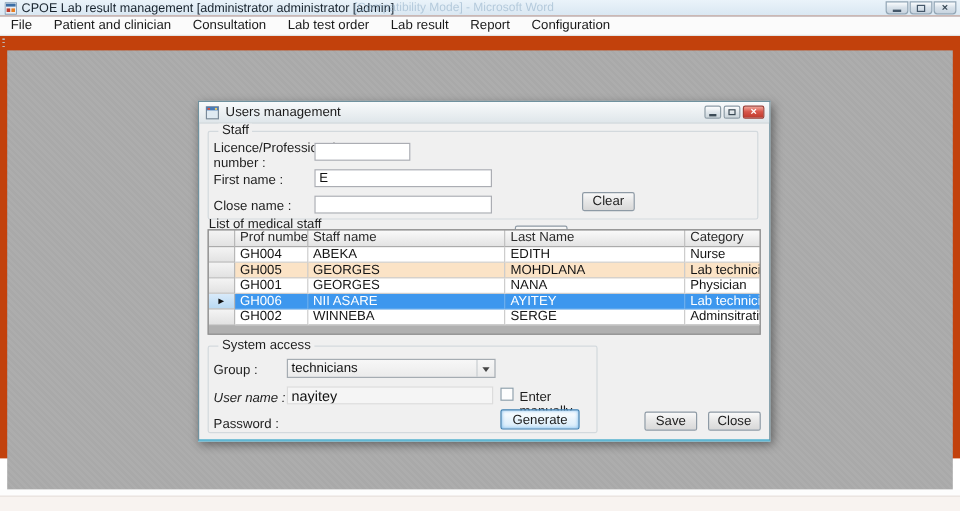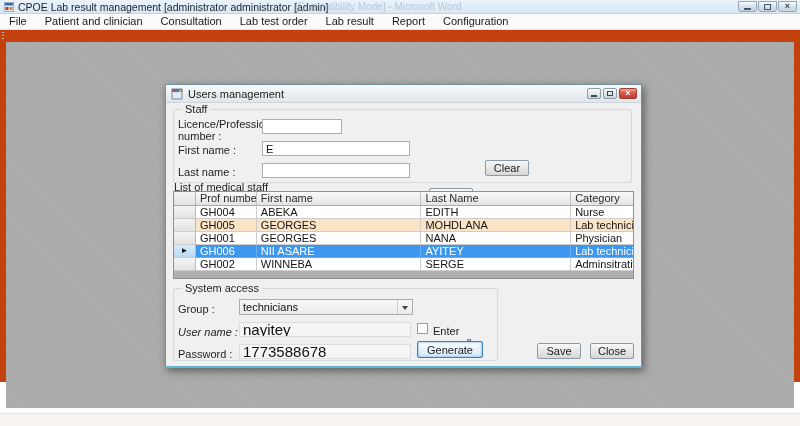--- a/index.html
+++ b/index.html
@@ -53,21 +53,21 @@
   .dlgbtn .glyph-min { width:6px; height:2px; background:#3c4b56; margin-top:4px; }
   .dlgbtn .glyph-max { width:6px; height:5px; border-color:#3c4b56; }
   .dlgbtn.close span { font-size:9px; line-height:9px; font-weight:bold; color:#fff; }
 
   .groupbox { border:1px solid #d3d9dd; border-radius:2px; }
   .gb-label { position:absolute; top:-7px; left:8px; background:#f0f0f0; padding:0 3px;
     font-size:11px; color:#1e1e1e; line-height:13px; }
   .lbl { font-size:11px; color:#1e1e1e; line-height:12px; }
   .textbox { background:#ffffff; border:1px solid #abadb3; font-size:11px; color:#111;
     padding:1px 3px; line-height:12px; }
-  .flatbox { background:#f5f5f5; border:1px solid #dcdcdc; font-size:15px; color:#111;
+  .flatbox { background:#f5f5f5; border:1px solid #dcdcdc; font-size:12px; color:#111;
     padding:1px 3px; line-height:12px; }
   .btn { border:1px solid #8e9aa5; border-radius:2px; font-size:11px; color:#1c1c1c;
     background:linear-gradient(#f9f9f9,#e7e7e7 48%,#d8d8d8);
     display:flex; align-items:center; justify-content:center; }
   .btn-focus { border:1px solid #3c7fb1;
     background:linear-gradient(#ffffff,#e9f4fc 48%,#d8ecfa);
     box-shadow:inset 0 0 3px rgba(90,170,235,.9); }
 
   
   #staff-table { background:#b0b0b0; border:1px solid #8f8f8f; overflow:hidden; }
@@ -158,32 +158,32 @@
           </div>
       </div>
     </div>
 
     <div class="abs groupbox" style="left:7px; top:24px; width:459px; height:74px;padding-left:24px;">
       <span class="gb-label">Staff</span>
       <div class="abs lbl" style="left:4px; top:8px; width:108px;">Licence/Professional number :</div>
       <input class="abs textbox" style="left: 88px; top: 9px; width: 80px; height: 15px;" value="">
       <div class="abs lbl" style="left:4px; top:34px;">First name :</div>
       <input class="abs textbox" style="left: 88px; top: 31px; width: 148px; height: 15px;" value="E">
-      <div class="abs lbl" style="left:4px; top:56px;">Last name :</div>
+      <div class="abs lbl" style="left:4px; top:56px;">Close name :</div>
       <input class="abs textbox" style="left: 88px; top: 53px; width: 148px; height: 15px;" value="">
       <div class="abs btn" style="left:255px; top:50px; width:44px; height:16px;margin-top:28px;">Search</div>
       <div class="abs btn" style="left:311px; top:50px; width:44px; height:16px;">Clear</div>
     </div>
 
     <div class="abs lbl" style="left:8px; top:96px;">List of medical staff</div>
     <div class="abs" id="staff-table" style="left:7px; top:106px; width:461px; height:88px;">
       <div class="tr head">
         <div class="td rh"></div>
         <div class="td c1">Prof number</div>
-        <div class="td c2">First name</div>
+        <div class="td c2">Staff name</div>
         <div class="td c3">Last Name</div>
         <div class="td c4">Category</div>
       </div>
       <div class="tr hl-none">
         <div class="td rh"></div>
         <div class="td c1">GH004</div>
         <div class="td c2">ABEKA</div>
         <div class="td c3">EDITH</div>
         <div class="td c4">Nurse</div>
       </div>
@@ -222,21 +222,20 @@
     <div class="abs groupbox" style="left:7px; top:203px; width:325px; height:73px;">
       <span class="gb-label">System access</span>
       <div class="abs lbl" style="left:4px; top:14px;">Group :</div>
       <div class="abs combo" style="left:65px; top:10px; width:174px; height:16px;">
         <span>technicians</span>
         <span class="combo-arrow"></span>
       </div>
       <div class="abs lbl" style="left:4px; top:37px;font-style:italic;">User name :</div>
       <input class="abs flatbox" style="left: 65px; top: 33px; width: 172px; height: 15px;" value="nayitey">
       <div class="abs lbl" style="left:4px; top:59px;">Password :</div>
-      <input class="abs flatbox" style="left: 65px; top: 55px; width: 172px; height: 15px;" value="1773588678">
       <div class="abs checkbox" style="left:243px; top:34px;"></div>
       <div class="abs lbl" style="left:259px; top:36px;">Enter manually</div>
       <div class="abs btn btn-focus" style="left:243px; top:52px; width:66px; height:17px;">Generate</div>
     </div>
 
     <div class="abs btn" style="left:371px; top:258px; width:44px; height:16px;">Save</div>
     <div class="abs btn" style="left:424px; top:258px; width:44px; height:16px;">Close</div>
   </div>
 
 </div>

